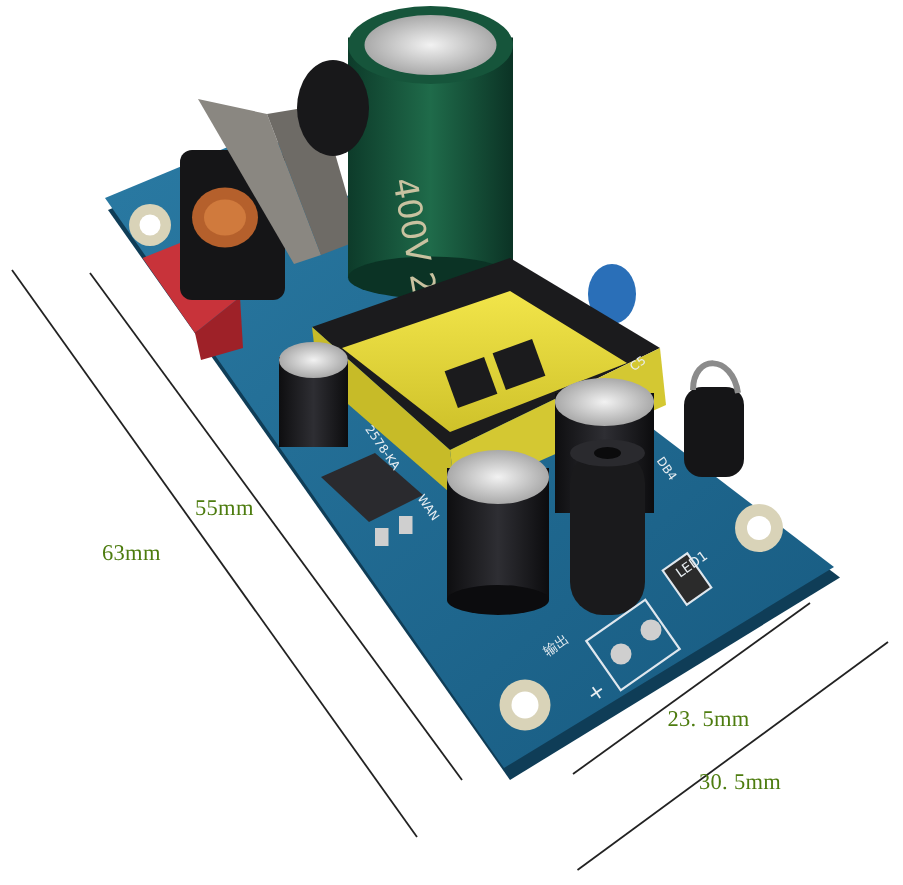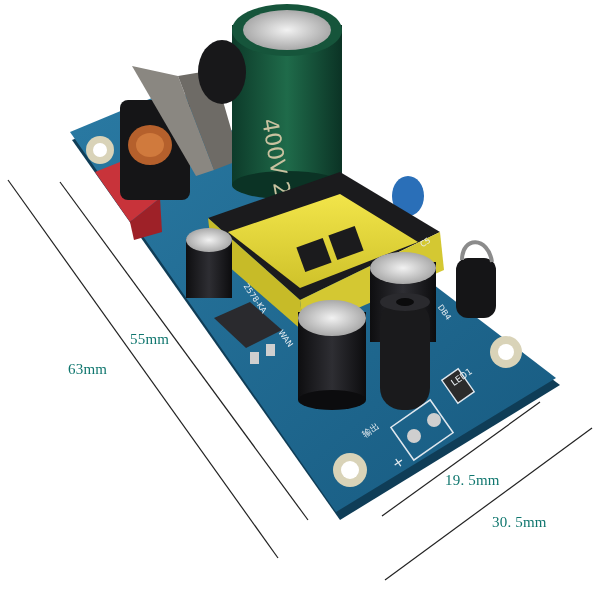--- a/index.html
+++ b/index.html
@@ -1,21 +1,21 @@
 <!DOCTYPE html>
 <html><head>
   <meta charset="utf-8">
   <style>
     html, body { margin: 0; padding: 0; background: #ffffff; }
     body { width: 602px; height: 590px; position: relative; overflow: hidden; font-family: "Liberation Serif", serif; }
     .stage { position: absolute; left: 0; top: 0; width: 602px; height: 590px; }
     svg.scene { position: absolute; left: 0; top: 0; }
     .dim-label {
       position: absolute; font-family: "Liberation Serif", "DejaVu Serif", serif;
-      font-size: 15px; color: #0f766e; white-space: nowrap; letter-spacing: 0.2px;
+      font-size: 15px; color: #4d7c0f; white-space: nowrap; letter-spacing: 0.2px;
     }
     .silk { position: absolute; font-family: "DejaVu Sans", sans-serif; color: #e8eef2; font-size: 9px; white-space: nowrap; }
   </style>
 </head>
 <body>
 
 <div class="stage">
   <svg class="scene" width="602" height="590" viewBox="0 0 602 590">
     <defs>
       <linearGradient id="boardGrad" x1="0" y1="0" x2="1" y2="1">
@@ -147,15 +147,15 @@
   <span class="silk" style="left:450px; top:372px; transform:rotate(-35deg);">LED1</span>
   <span class="silk" style="left:362px; top:424px; transform:rotate(-35deg);">输出</span>
   <span class="silk" style="left:392px; top:454px; font-size:14px; transform:rotate(-35deg);">+</span>
   <span class="silk" style="left:238px; top:294px; font-size:8px; transform:rotate(55deg);">2578-KA</span>
   <span class="silk" style="left:420px; top:238px; font-size:8px; transform:rotate(-35deg);">C5</span>
   <span class="silk" style="left:436px; top:308px; font-size:8px; transform:rotate(55deg);">DB4</span>
   <span class="silk" style="left:276px; top:334px; font-size:8px; transform:rotate(55deg);">WAN</span>
 
   <span class="dim-label" style="left:130px; top:331px;">55mm</span>
   <span class="dim-label" style="left:68px; top:361px;">63mm</span>
-  <span class="dim-label" style="left:445px; top:472px;">19. 5mm</span>
-  <span class="dim-label" style="left:492px; top:514px;">30. 5mm</span>
+  <span class="dim-label" style="left:445px; top:472px;">23. 5mm</span>
+  <span class="dim-label" style="left:466px; top:514px;">30. 5mm</span>
 </div>
 
 </body></html>

